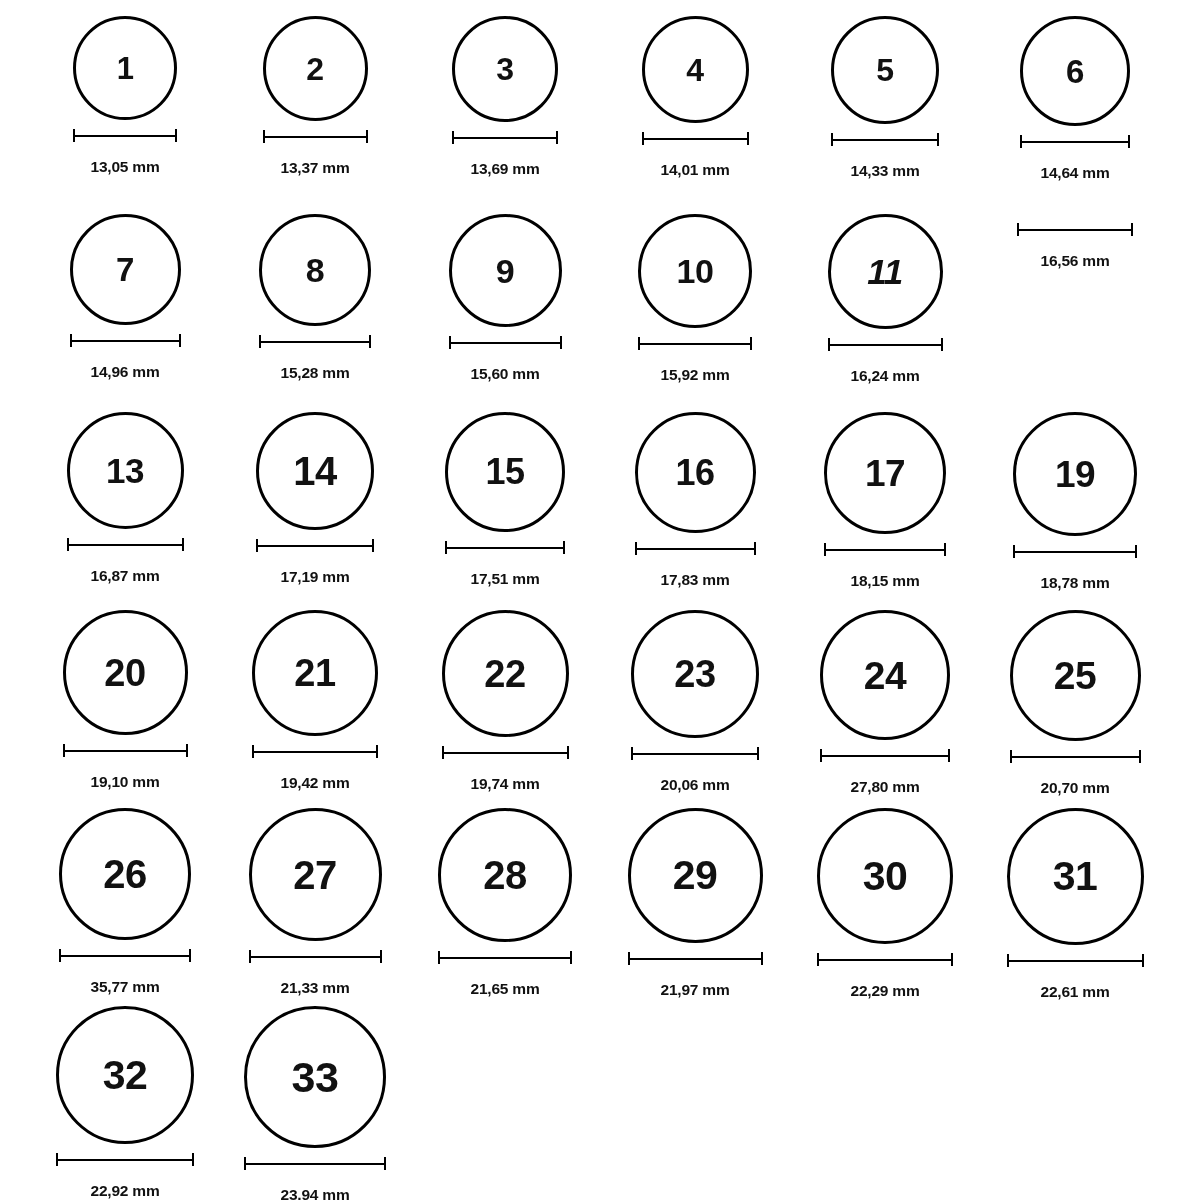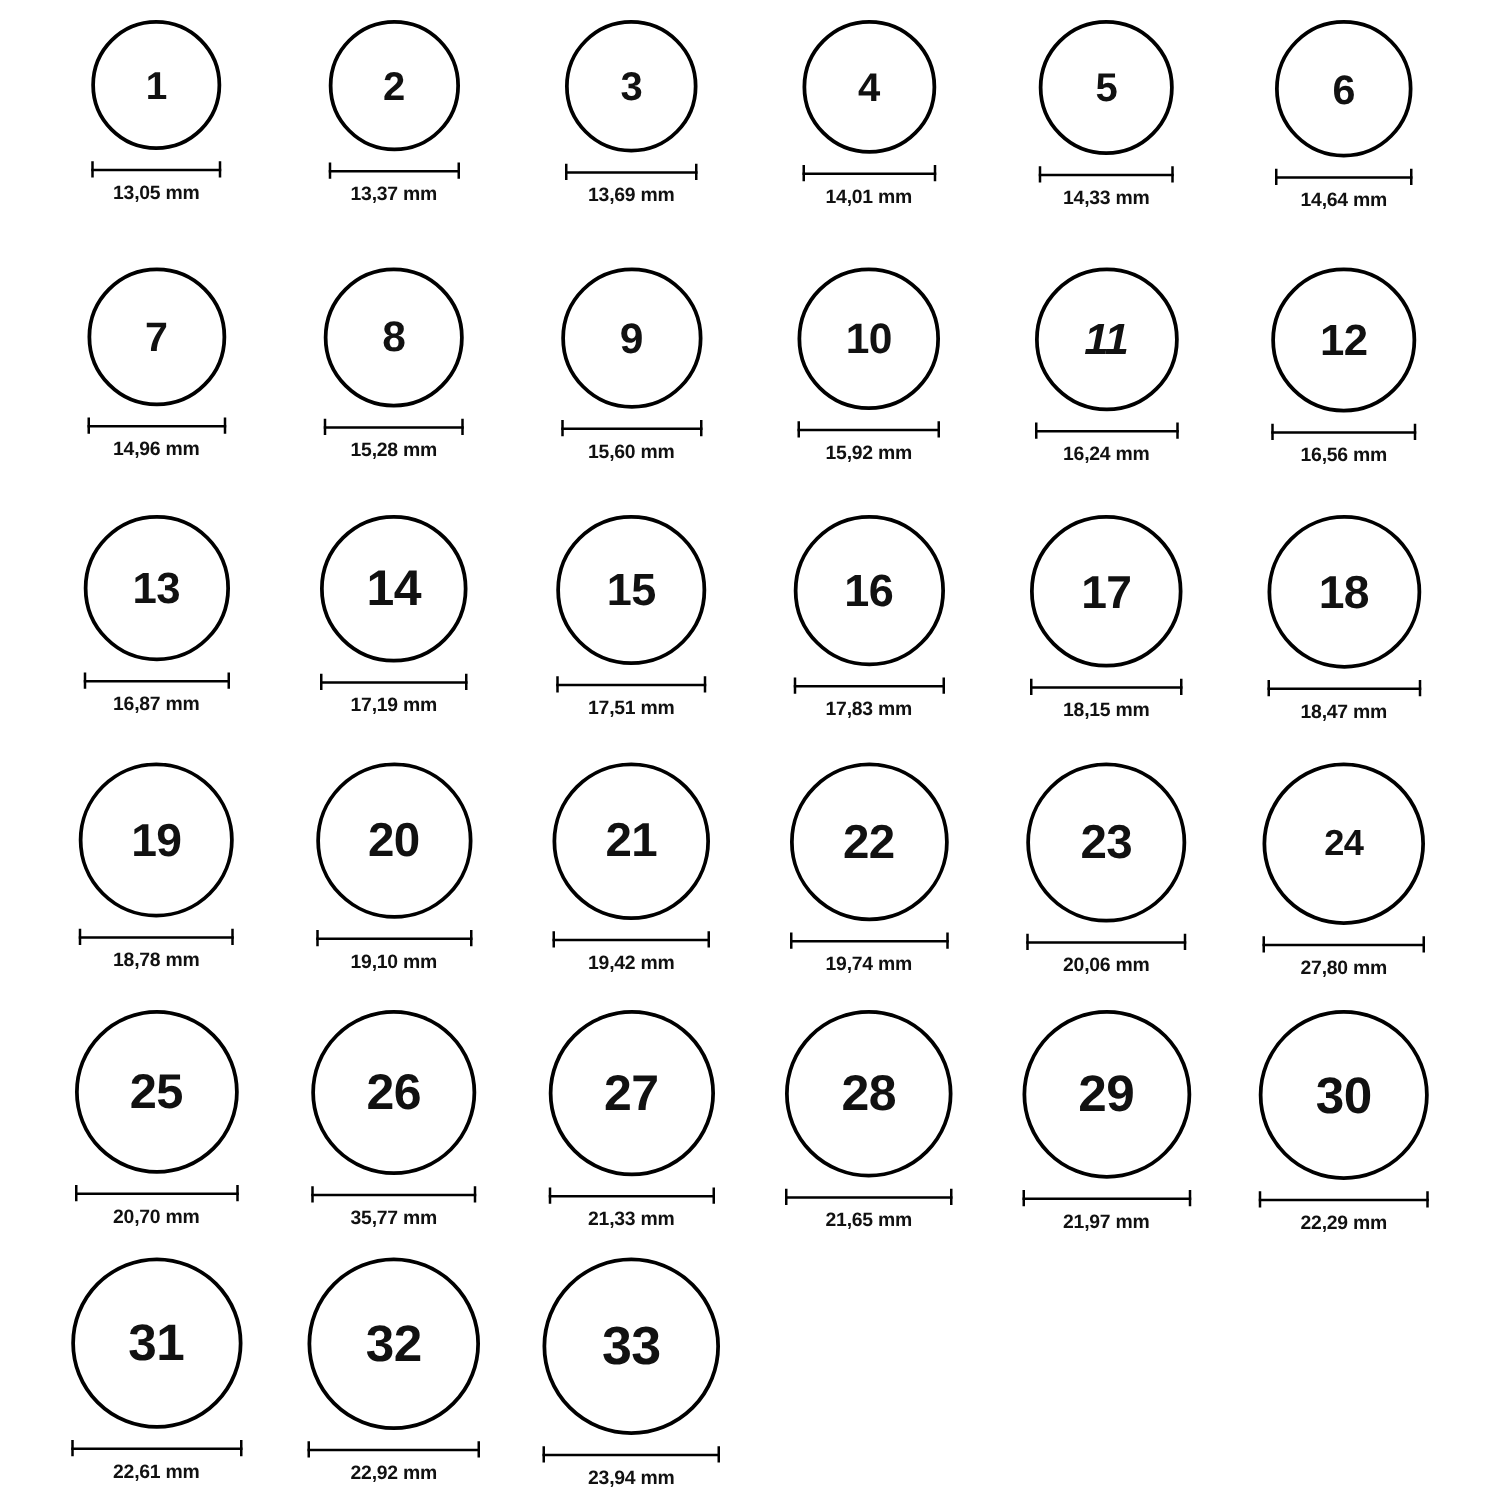--- a/index.html
+++ b/index.html
@@ -67,21 +67,21 @@
   .caliper .tick {
     position: absolute;
     top: 0;
     width: 2px;
     height: 13px;
     background: #000000;
   }
   .caliper .tick.left { left: 0; }
   .caliper .tick.right { right: 0; }
   .mm {
-    margin-top: 5px;
+    margin-top: 17px;
     font-size: 15.5px;
     font-weight: bold;
     color: #111111;
     white-space: nowrap;
     letter-spacing: -0.2px;
   }
 </style>
 </head>
 <body>
 
@@ -224,23 +224,20 @@
         <div class="measure">
           <div class="caliper" style="width: 115px;">
             <span class="bar"></span>
             <span class="tick left"></span>
             <span class="tick right"></span>
           </div>
           <div class="mm">16,24 mm</div>
         </div>
       </div>
       <div class="cell">
-        <div class="ring" style="width: 116px; height: 116px;">
-          <span class="ring-label" style="font-size: 35px;">12</span>
-        </div>
         <div class="measure">
           <div class="caliper" style="width: 116px;">
             <span class="bar"></span>
             <span class="tick left"></span>
             <span class="tick right"></span>
           </div>
           <div class="mm">16,56 mm</div>
         </div>
       </div>
       <div class="cell">
@@ -302,33 +299,20 @@
         <div class="measure">
           <div class="caliper" style="width: 122px;">
             <span class="bar"></span>
             <span class="tick left"></span>
             <span class="tick right"></span>
           </div>
           <div class="mm">18,15 mm</div>
         </div>
       </div>
       <div class="cell">
-        <div class="ring" style="width: 123px; height: 123px;">
-          <span class="ring-label" style="font-size: 37px;">18</span>
-        </div>
-        <div class="measure">
-          <div class="caliper" style="width: 123px;">
-            <span class="bar"></span>
-            <span class="tick left"></span>
-            <span class="tick right"></span>
-          </div>
-          <div class="mm">18,47 mm</div>
-        </div>
-      </div>
-      <div class="cell">
         <div class="ring" style="width: 124px; height: 124px;">
           <span class="ring-label" style="font-size: 37px;">19</span>
         </div>
         <div class="measure">
           <div class="caliper" style="width: 124px;">
             <span class="bar"></span>
             <span class="tick left"></span>
             <span class="tick right"></span>
           </div>
           <div class="mm">18,78 mm</div>
@@ -381,21 +365,21 @@
           <div class="caliper" style="width: 128px;">
             <span class="bar"></span>
             <span class="tick left"></span>
             <span class="tick right"></span>
           </div>
           <div class="mm">20,06 mm</div>
         </div>
       </div>
       <div class="cell">
         <div class="ring" style="width: 130px; height: 130px;">
-          <span class="ring-label" style="font-size: 29px;">24</span>
+          <span class="ring-label" style="font-size: 39px;">24</span>
         </div>
         <div class="measure">
           <div class="caliper" style="width: 130px;">
             <span class="bar"></span>
             <span class="tick left"></span>
             <span class="tick right"></span>
           </div>
           <div class="mm">27,80 mm</div>
         </div>
       </div>

